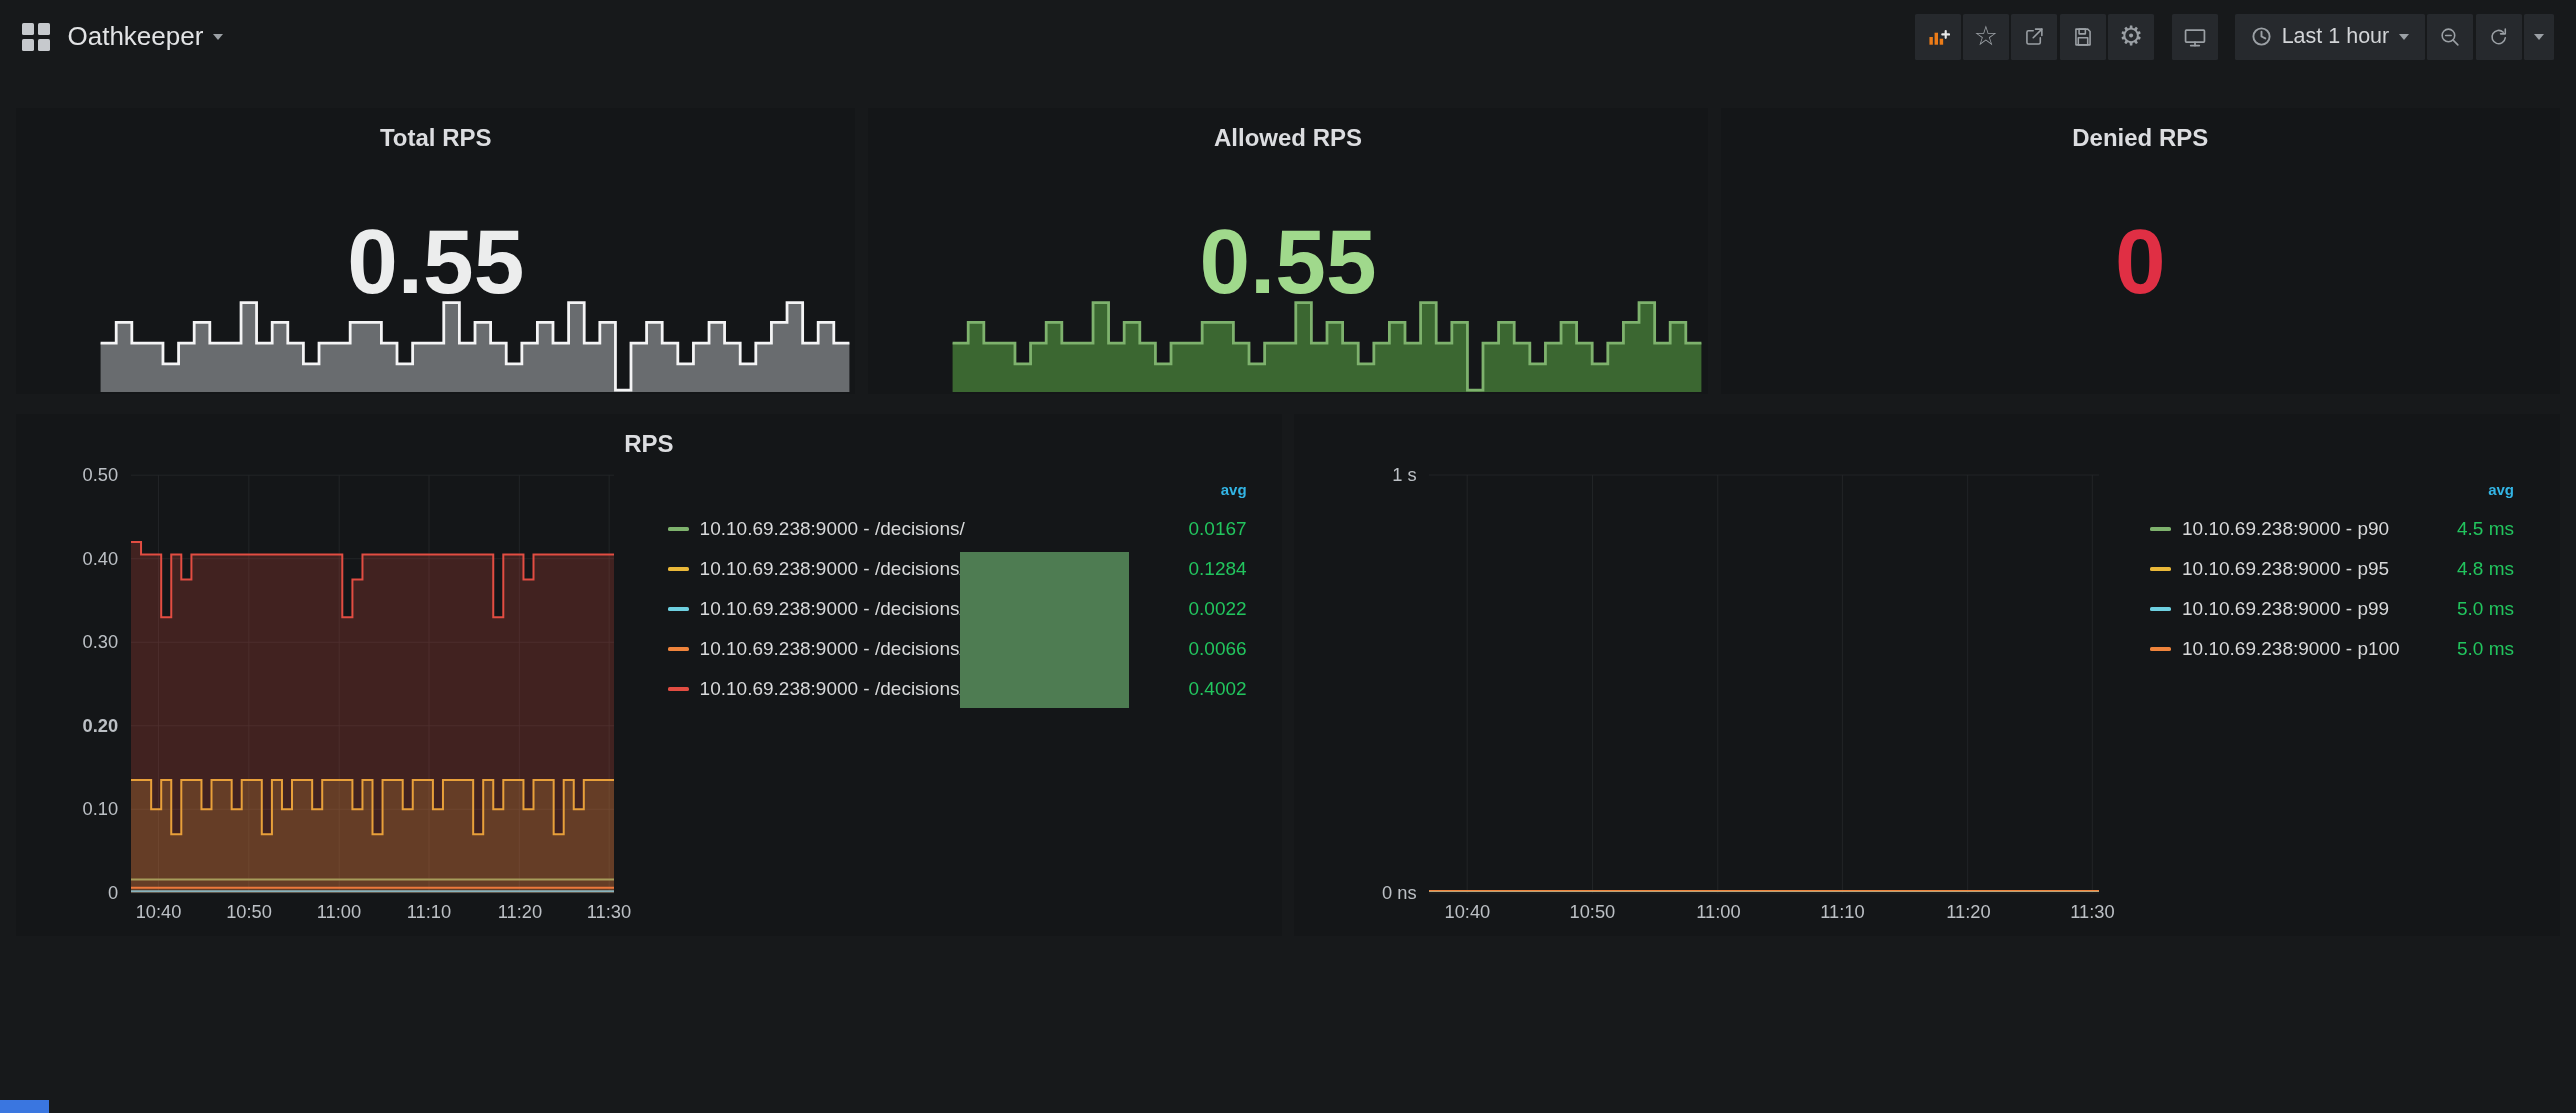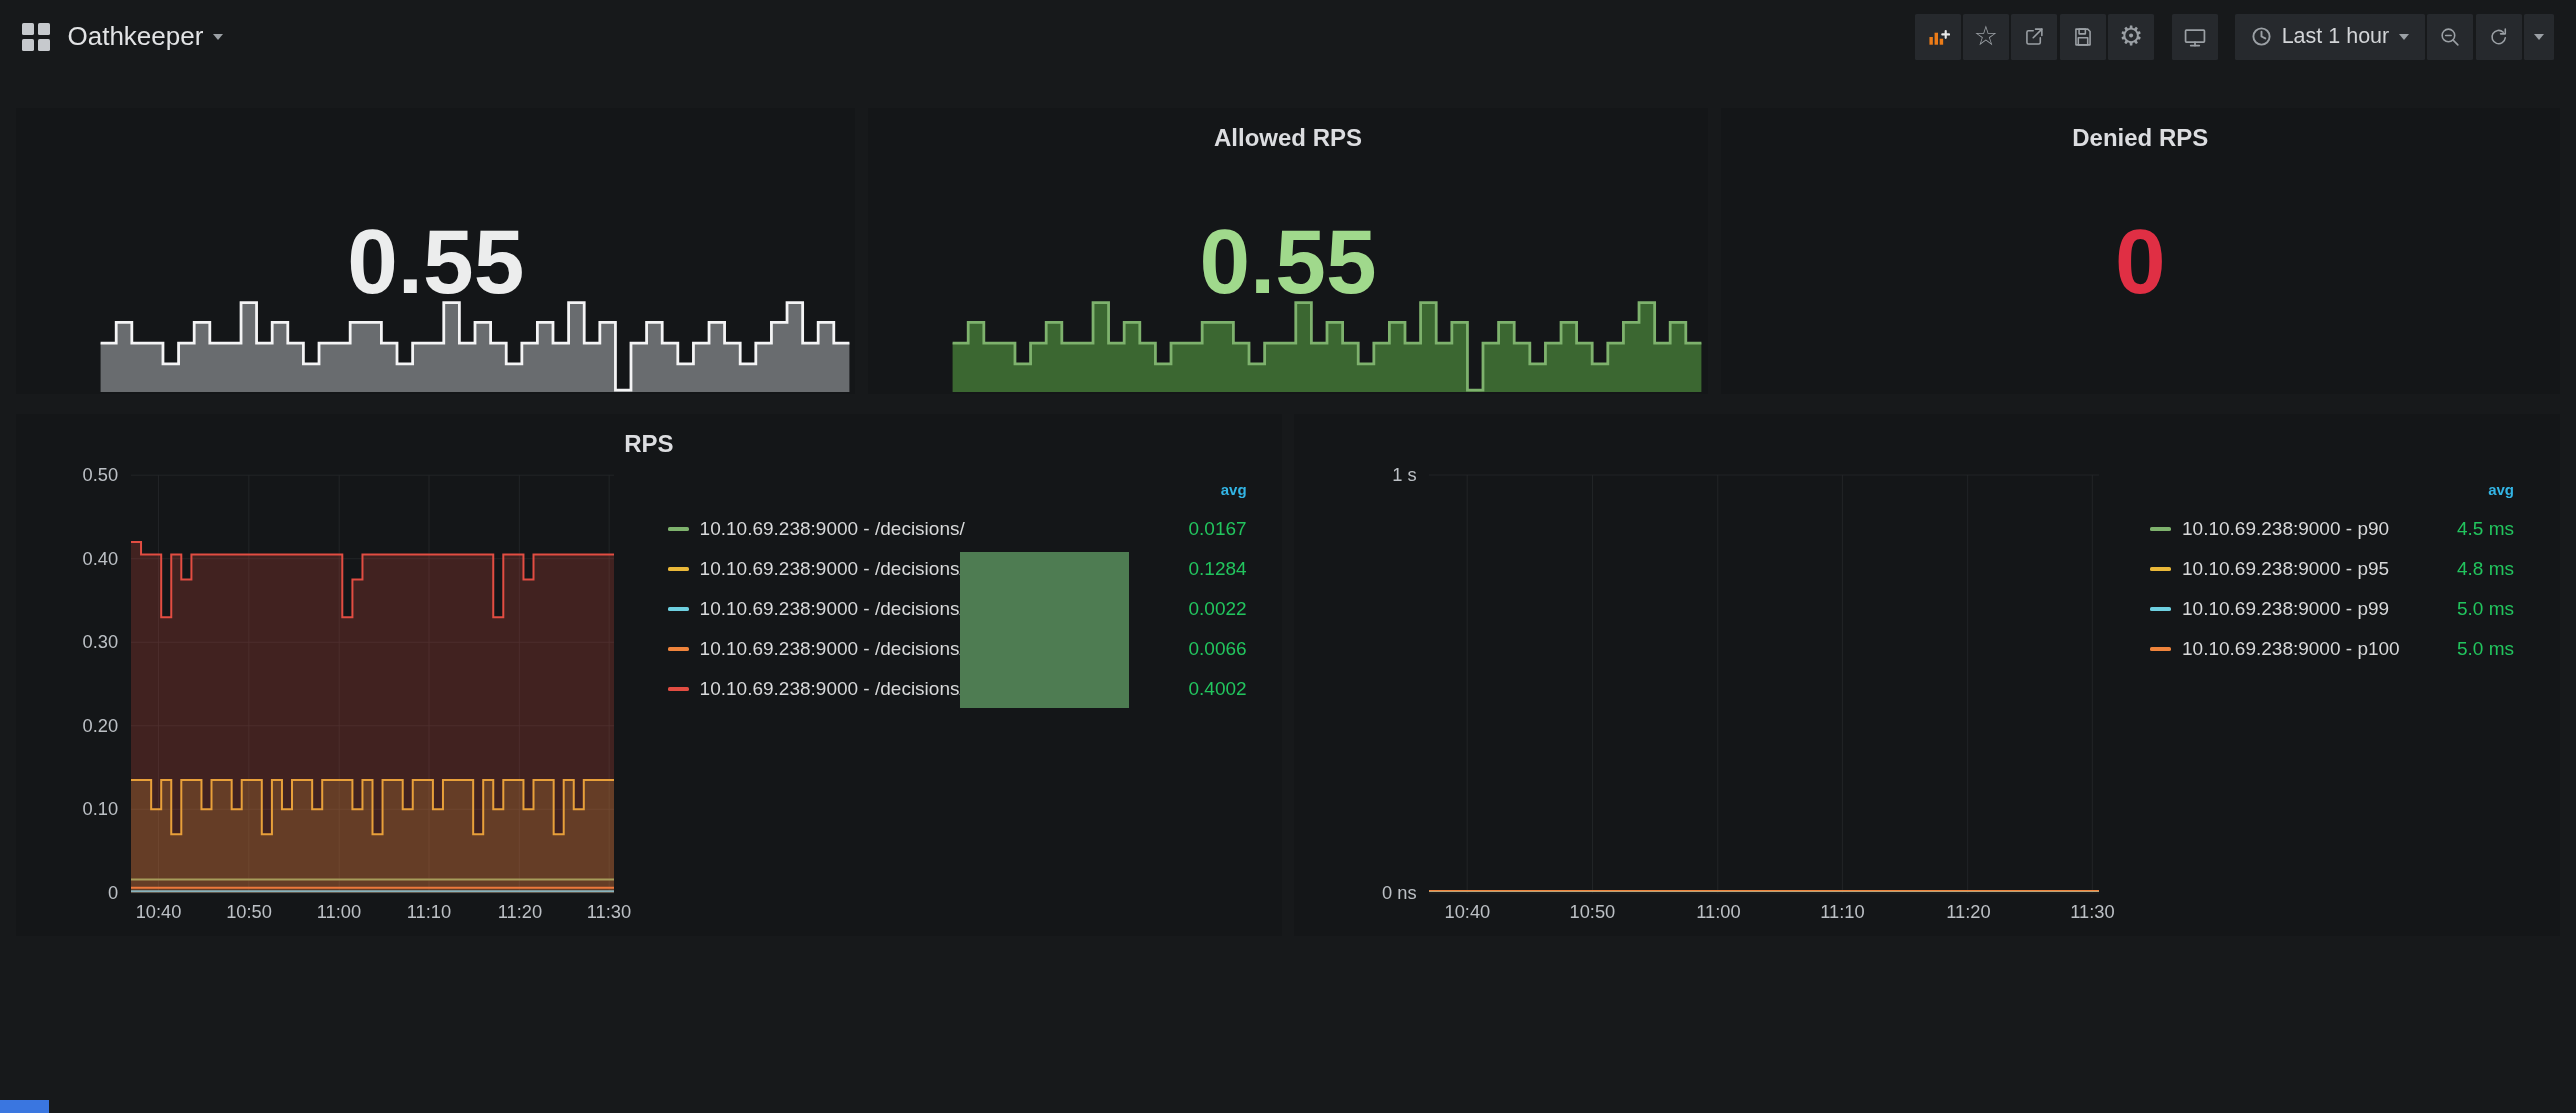--- a/index.html
+++ b/index.html
@@ -130,20 +130,21 @@
     <div class="btn" style="min-width:30px;">
       <span class="caret small" style="margin-left:0;"></span>
     </div>
   </div>
 </header>
 
 <div class="rows">
 
   <div class="row row1">
     <section class="panel">
+      <div class="panel-title">Total RPS</div>
       <div class="big-stat" style="color: rgb(236, 237, 237);">0.55</div>
       <div class="spark">
           <svg width="750" height="94" style="position: absolute; left: 0px; top: 0px; overflow: visible;" viewBox="0 0 940 118">
             <path d="M0.0 56.6 L19.6 56.6 L19.6 30.7 L39.2 30.7 L39.2 56.6 L58.8 56.6 L58.8 56.6 L78.3 56.6 L78.3 82.6 L97.9 82.6 L97.9 56.6 L117.5 56.6 L117.5 30.7 L137.1 30.7 L137.1 56.6 L156.7 56.6 L156.7 56.6 L176.3 56.6 L176.3 5.9 L195.8 5.9 L195.8 56.6 L215.4 56.6 L215.4 30.7 L235.0 30.7 L235.0 56.6 L254.6 56.6 L254.6 82.6 L274.2 82.6 L274.2 56.6 L293.8 56.6 L293.8 56.6 L313.3 56.6 L313.3 30.7 L332.9 30.7 L332.9 30.7 L352.5 30.7 L352.5 56.6 L372.1 56.6 L372.1 82.6 L391.7 82.6 L391.7 56.6 L411.3 56.6 L411.3 56.6 L430.8 56.6 L430.8 5.9 L450.4 5.9 L450.4 56.6 L470.0 56.6 L470.0 30.7 L489.6 30.7 L489.6 56.6 L509.2 56.6 L509.2 82.6 L528.8 82.6 L528.8 56.6 L548.3 56.6 L548.3 30.7 L567.9 30.7 L567.9 56.6 L587.5 56.6 L587.5 5.9 L607.1 5.9 L607.1 56.6 L626.7 56.6 L626.7 30.7 L646.3 30.7 L646.3 115.6 L665.8 115.6 L665.8 56.6 L685.4 56.6 L685.4 30.7 L705.0 30.7 L705.0 56.6 L724.6 56.6 L724.6 82.6 L744.2 82.6 L744.2 56.6 L763.8 56.6 L763.8 30.7 L783.3 30.7 L783.3 56.6 L802.9 56.6 L802.9 82.6 L822.5 82.6 L822.5 56.6 L842.1 56.6 L842.1 30.7 L861.7 30.7 L861.7 5.9 L881.3 5.9 L881.3 56.6 L900.8 56.6 L900.8 30.7 L920.4 30.7 L920.4 56.6 L940.0 56.6 L940 118 L0 118 Z" fill="#6e7174" fill-opacity="0.95" stroke="none"></path>
             <path d="M0.0 56.6 L19.6 56.6 L19.6 30.7 L39.2 30.7 L39.2 56.6 L58.8 56.6 L58.8 56.6 L78.3 56.6 L78.3 82.6 L97.9 82.6 L97.9 56.6 L117.5 56.6 L117.5 30.7 L137.1 30.7 L137.1 56.6 L156.7 56.6 L156.7 56.6 L176.3 56.6 L176.3 5.9 L195.8 5.9 L195.8 56.6 L215.4 56.6 L215.4 30.7 L235.0 30.7 L235.0 56.6 L254.6 56.6 L254.6 82.6 L274.2 82.6 L274.2 56.6 L293.8 56.6 L293.8 56.6 L313.3 56.6 L313.3 30.7 L332.9 30.7 L332.9 30.7 L352.5 30.7 L352.5 56.6 L372.1 56.6 L372.1 82.6 L391.7 82.6 L391.7 56.6 L411.3 56.6 L411.3 56.6 L430.8 56.6 L430.8 5.9 L450.4 5.9 L450.4 56.6 L470.0 56.6 L470.0 30.7 L489.6 30.7 L489.6 56.6 L509.2 56.6 L509.2 82.6 L528.8 82.6 L528.8 56.6 L548.3 56.6 L548.3 30.7 L567.9 30.7 L567.9 56.6 L587.5 56.6 L587.5 5.9 L607.1 5.9 L607.1 56.6 L626.7 56.6 L626.7 30.7 L646.3 30.7 L646.3 115.6 L665.8 115.6 L665.8 56.6 L685.4 56.6 L685.4 30.7 L705.0 30.7 L705.0 56.6 L724.6 56.6 L724.6 82.6 L744.2 82.6 L744.2 56.6 L763.8 56.6 L763.8 30.7 L783.3 30.7 L783.3 56.6 L802.9 56.6 L802.9 82.6 L822.5 82.6 L822.5 56.6 L842.1 56.6 L842.1 30.7 L861.7 30.7 L861.7 5.9 L881.3 5.9 L881.3 56.6 L900.8 56.6 L900.8 30.7 L920.4 30.7 L920.4 56.6 L940.0 56.6 " fill="none" stroke="#f4f4f5" stroke-width="3.5"></path>
           </svg>
         </div>
     </section>
     <section class="panel">
       <div class="panel-title">Allowed RPS</div>
@@ -188,21 +189,21 @@
           </svg>
           <span class="xlab" style="left: 27.5px;">10:40</span>
           <span class="xlab" style="left: 118px;">10:50</span>
           <span class="xlab" style="left: 208px;">11:00</span>
           <span class="xlab" style="left: 298px;">11:10</span>
           <span class="xlab" style="left: 389px;">11:20</span>
           <span class="xlab" style="left: 478px;">11:30</span>
           <span class="ylab" style="top: 0px;">0.50</span>
           <span class="ylab" style="top: 84px;">0.40</span>
           <span class="ylab" style="top: 167px;">0.30</span>
-          <span class="ylab" style="top: 251px;">0.20</span>
+          <span class="ylab" style="top: 251px; font-weight: bold;">0.20</span>
           <span class="ylab" style="top: 334px;">0.10</span>
           <span class="ylab" style="top: 418px;">0</span>
         </div>
       <div class="legend" id="rps-legend">
         <div class="legend-header">avg</div>
         <div class="legend-row">
           <span class="dash" style="background: rgb(126, 178, 109);"></span>
           <span class="llabel">10.10.69.238:9000 - /decisions/</span>
           <span class="lvalue">0.0167</span>
         </div>

